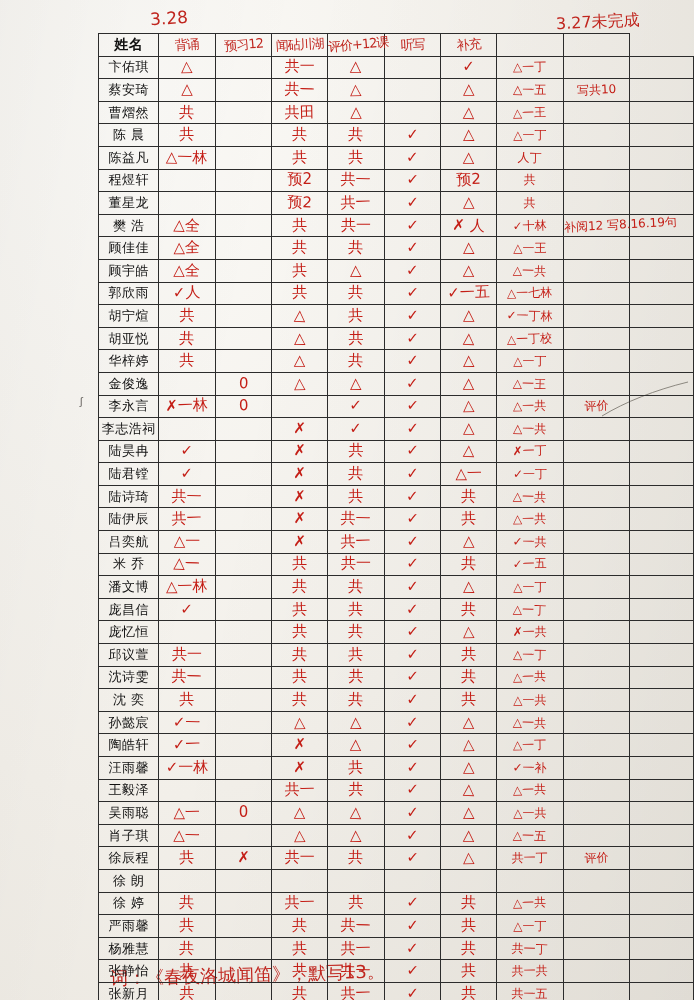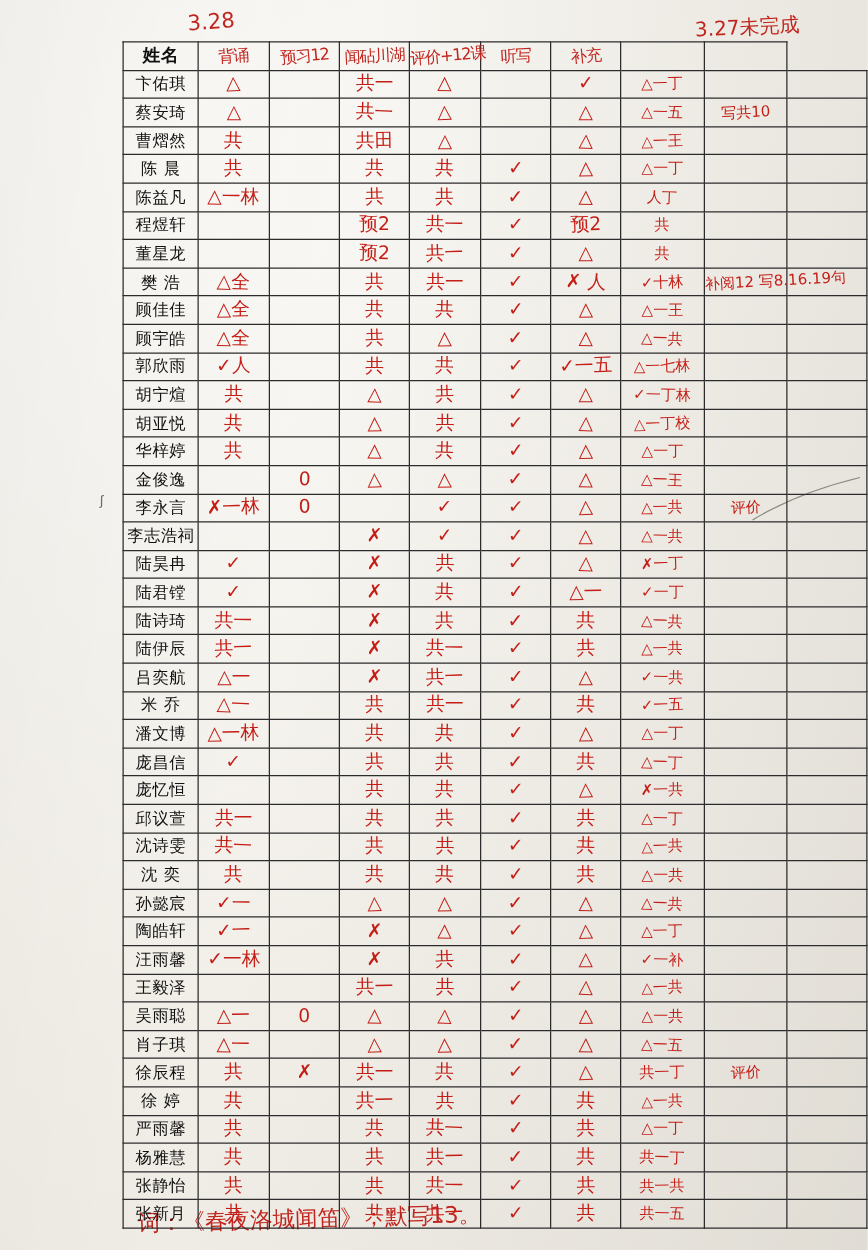--- a/index.html
+++ b/index.html
@@ -1149,20 +1149,48 @@
           </td>
           <td class="c">
             <span class="mark sm" style="transform: translateY(-52%) rotate(-1deg);">共一丁</span>
           </td>
           <td class="note">
             <span class="mark sm" style="transform: translateY(-52%) rotate(-3deg);">评价</span>
           </td>
           <td class="note2"></td>
         </tr>
         <tr>
+          <td class="namecell">徐 朗</td>
+          <td class="c">
+            <span class="mark" style="transform: translateY(-52%) rotate(0deg);"></span>
+          </td>
+          <td class="c">
+            <span class="mark" style="transform: translateY(-52%) rotate(1deg);"></span>
+          </td>
+          <td class="c">
+            <span class="mark" style="transform: translateY(-52%) rotate(2deg);"></span>
+          </td>
+          <td class="c">
+            <span class="mark" style="transform: translateY(-52%) rotate(-2deg);"></span>
+          </td>
+          <td class="c">
+            <span class="mark" style="transform: translateY(-52%) rotate(-1deg);"></span>
+          </td>
+          <td class="c">
+            <span class="mark" style="transform: translateY(-52%) rotate(0deg);"></span>
+          </td>
+          <td class="c">
+            <span class="mark sm" style="transform: translateY(-52%) rotate(1deg);"></span>
+          </td>
+          <td class="note">
+            <span class="mark sm" style="transform: translateY(-52%) rotate(-3deg);"></span>
+          </td>
+          <td class="note2"></td>
+        </tr>
+        <tr>
           <td class="namecell">徐 婷</td>
           <td class="c">
             <span class="mark" style="transform: translateY(-52%) rotate(2deg);">共</span>
           </td>
           <td class="c">
             <span class="mark" style="transform: translateY(-52%) rotate(-2deg);"></span>
           </td>
           <td class="c">
             <span class="mark" style="transform: translateY(-52%) rotate(-1deg);">共一</span>
           </td>

